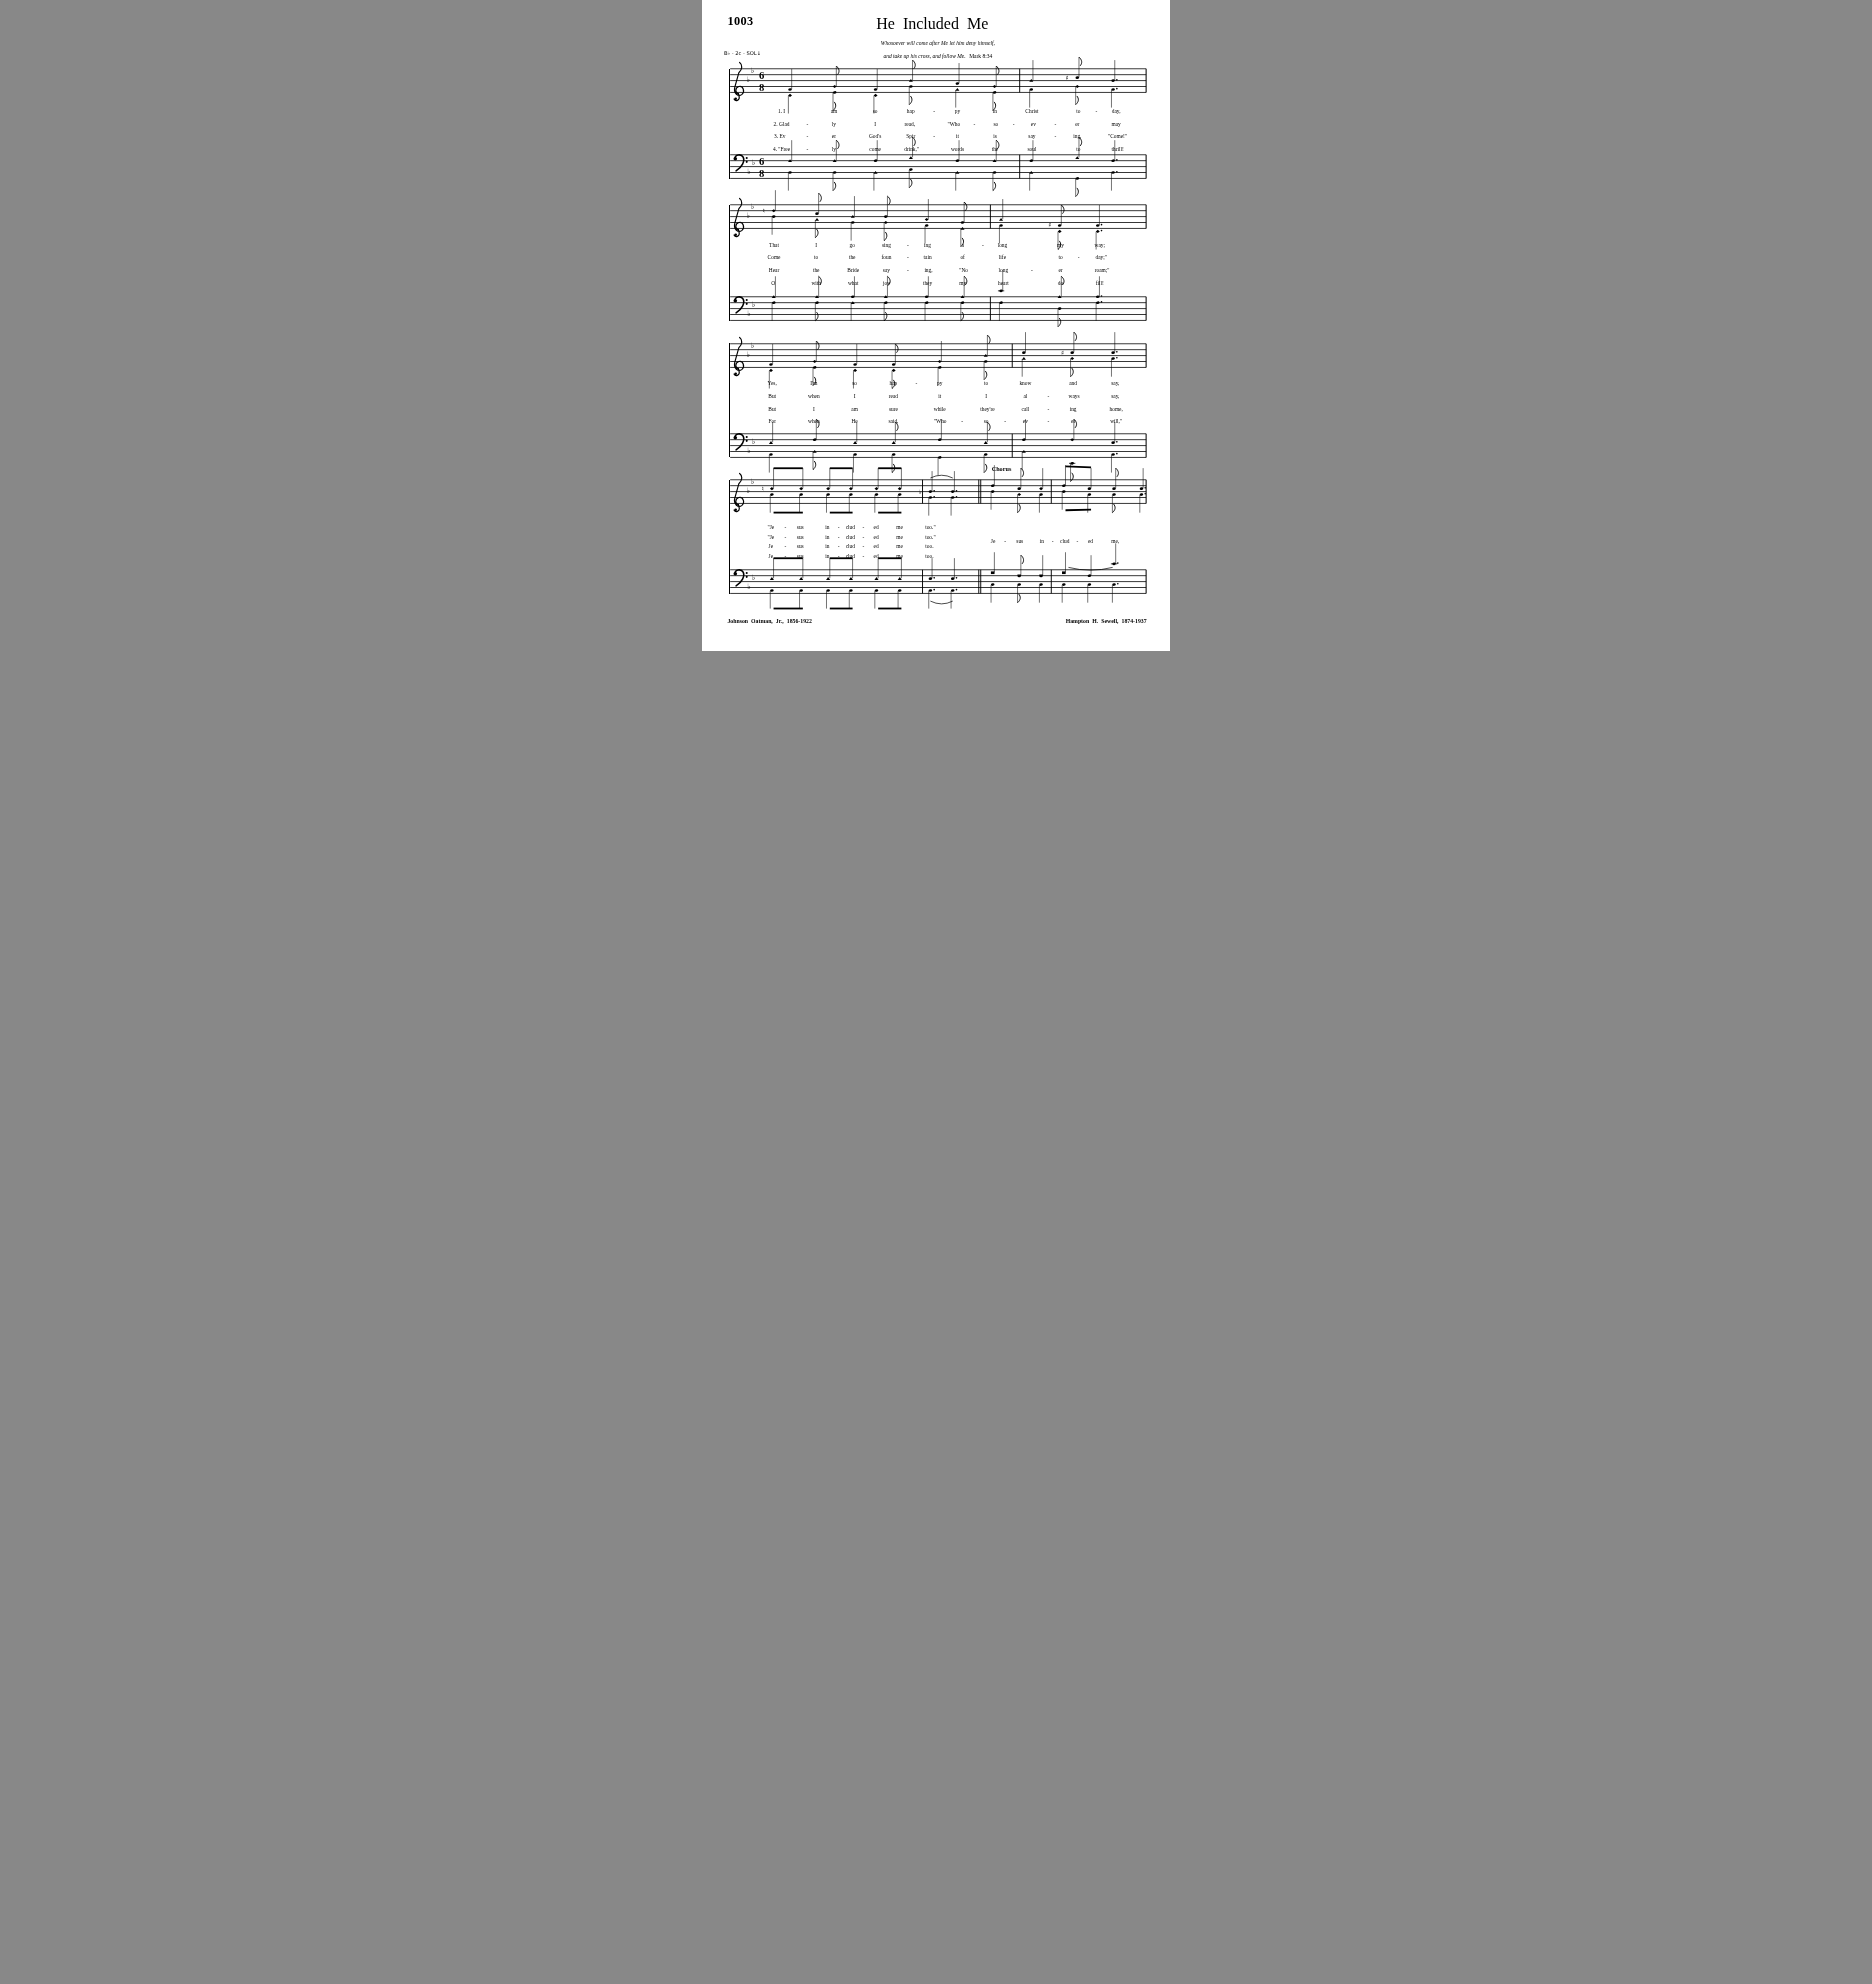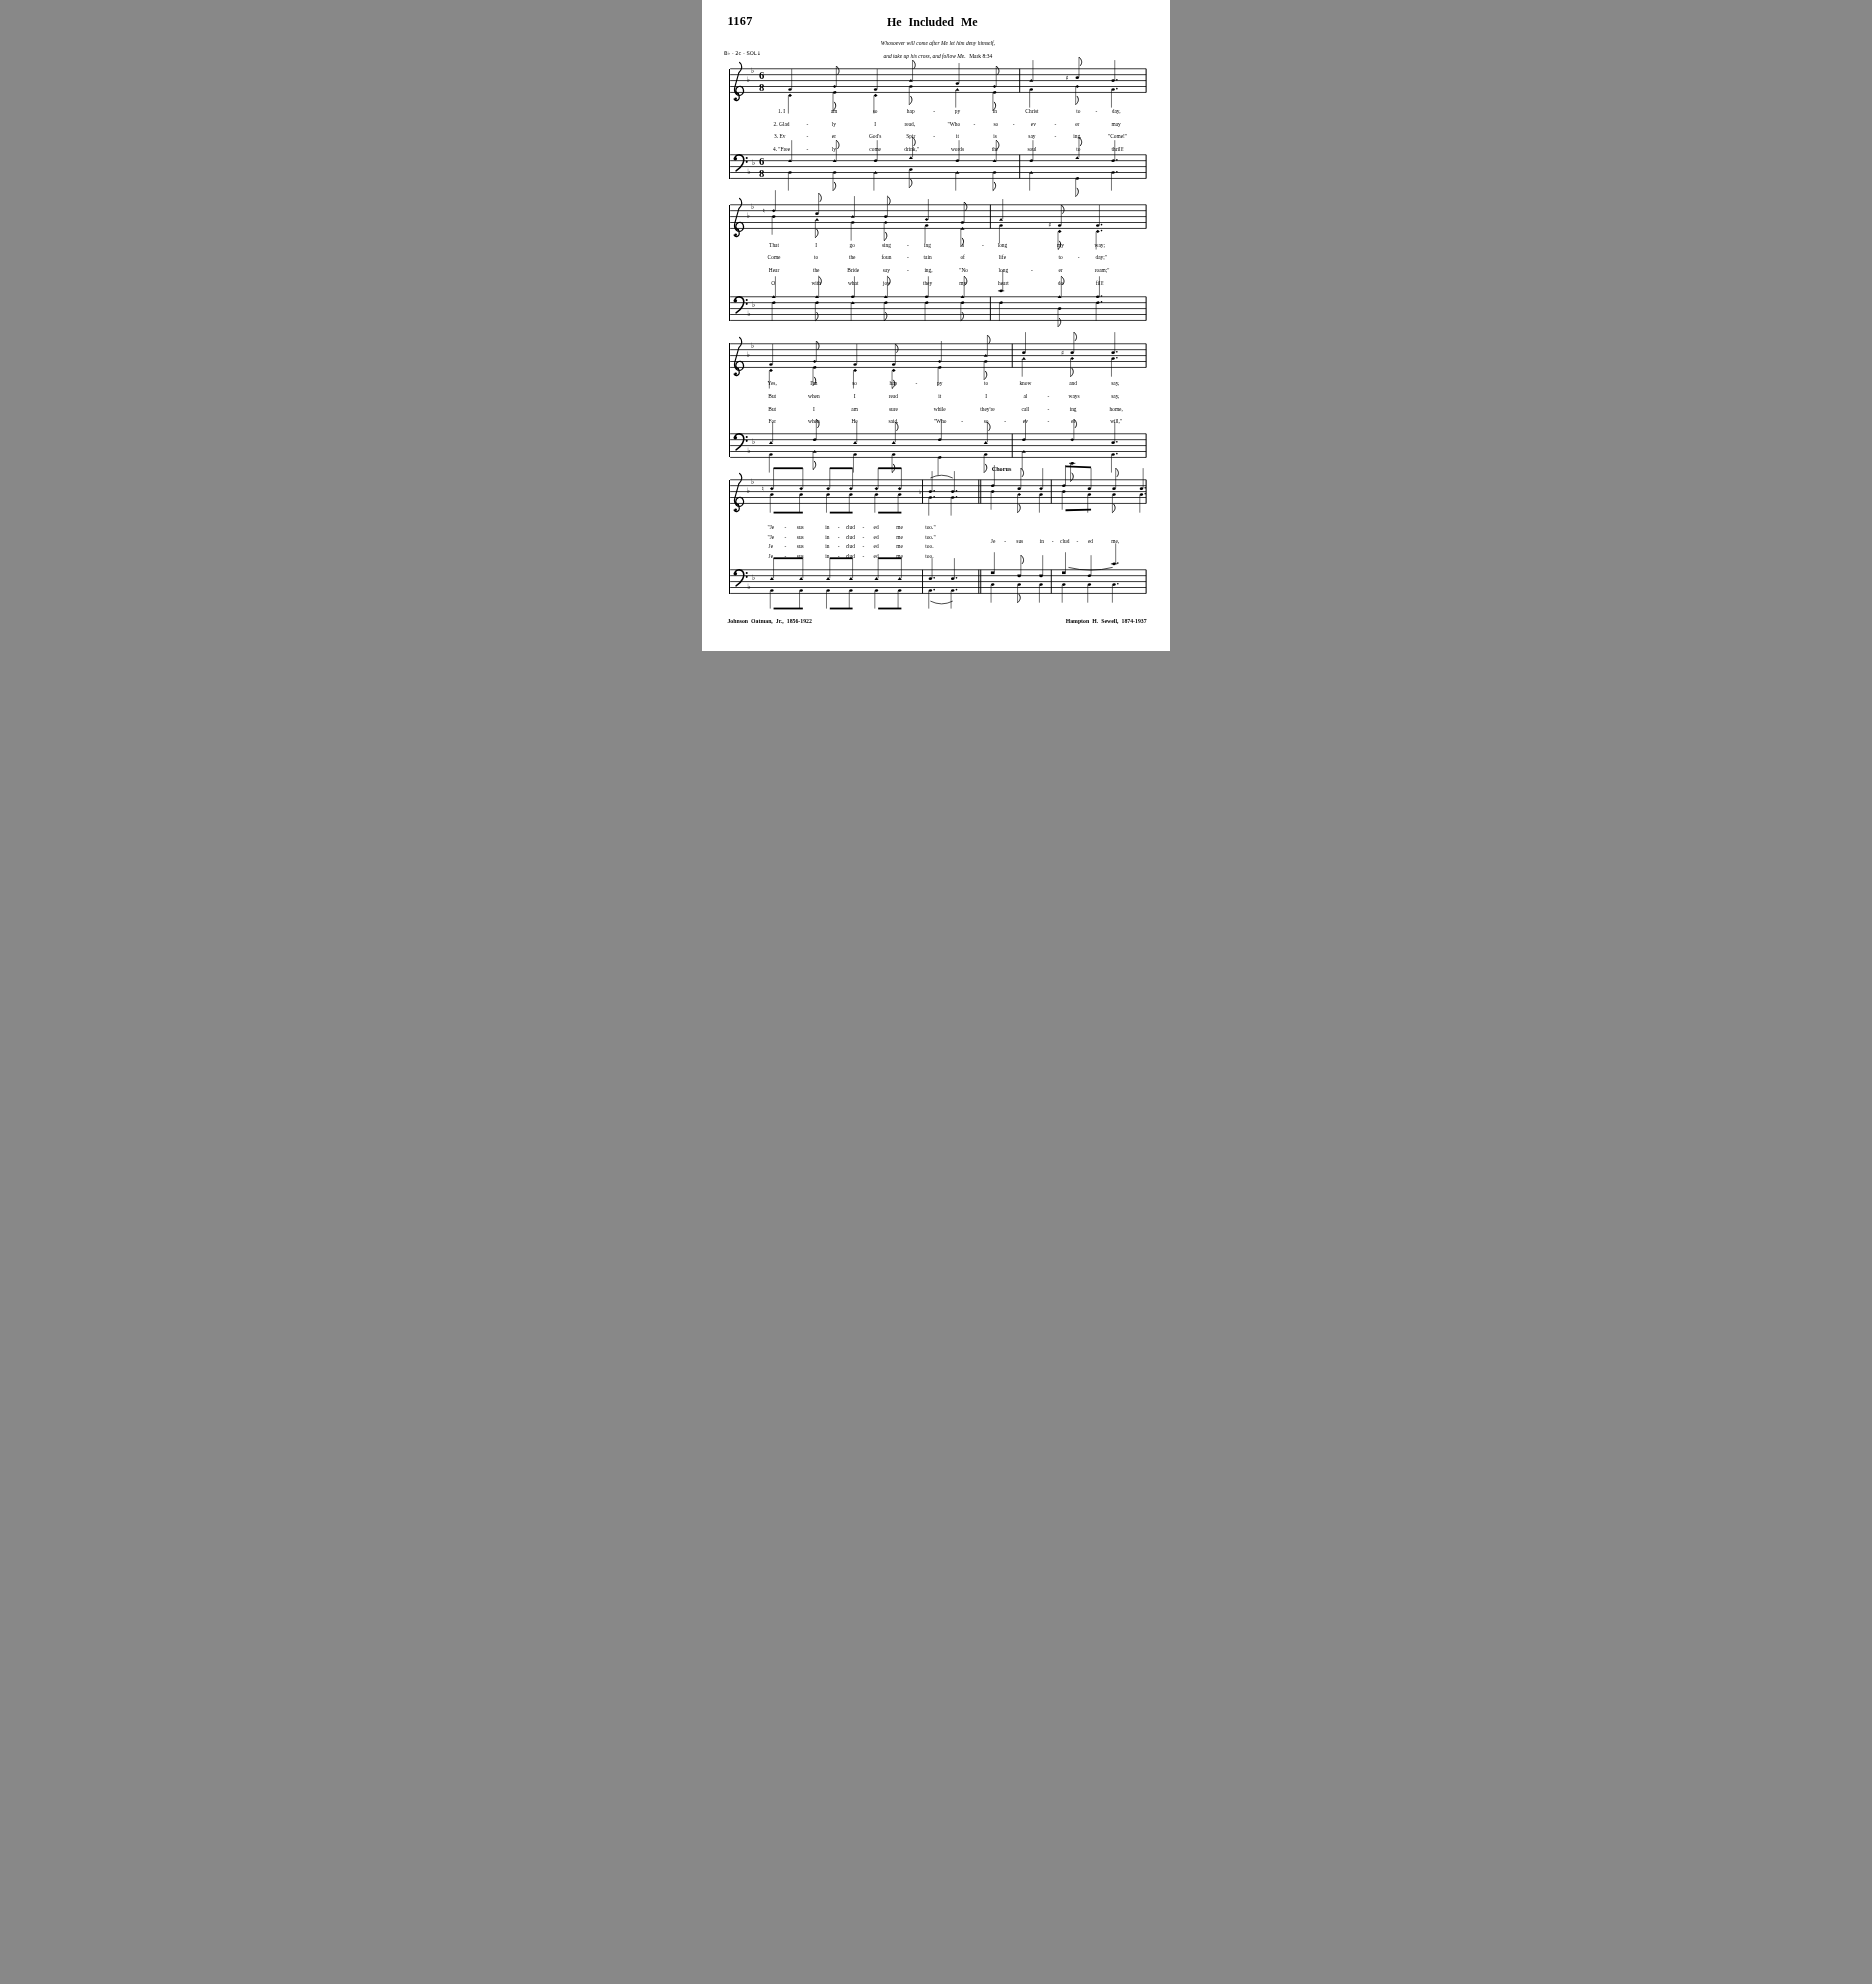--- a/index.html
+++ b/index.html
@@ -2,41 +2,41 @@
 <html style="font-size:6.4px"><head>
 <meta charset="utf-8">
 <style>
   html,body { margin:0; padding:0; background:#888; }
   .page {
     position:relative; width:468px; height:651px; margin:0 auto;
     background:#ffffff; color:#000; font-family:"Liberation Serif", serif;
     overflow:hidden;
   }
   .hymn-number { position:absolute; left:25.4px; top:14.3px; font-size:12.3px; font-weight:bold; letter-spacing:0.4px; }
-  .hymn-title  { position:absolute; left:49.2%; top:15px; transform:translateX(-50%); font-size:12px; font-weight:bold; word-spacing:4px; white-space:nowrap; }
+  .hymn-title  { position:absolute; left:49.2%; top:15px; transform:translateX(-50%); font-size:16px; font-weight:normal; word-spacing:4px; white-space:nowrap; }
   .scripture1  { position:absolute; left:50.4%; top:40px; transform:translateX(-50%); font-size:5.5px; font-style:italic; white-space:nowrap; }
   .scripture2  { position:absolute; left:50.4%; top:53px; transform:translateX(-50%); font-size:5.5px; white-space:nowrap; }
   .scripture2 .it { font-style:italic; }
   .scripture2 .ref { font-style:normal; margin-left:3.6px; }
   .key-line    { position:absolute; left:22px; top:50px; font-size:5.2px; font-family:"DejaVu Sans", sans-serif; white-space:nowrap; }
   .chorus-label{ position:absolute; left:64%; top:465px; transform:translateX(-50%); font-size:6.2px; font-weight:bold; }
   .footer-left { position:absolute; left:25.4px; top:618px; font-size:5.8px; font-weight:bold; word-spacing:1.6px; white-space:nowrap; }
   .footer-right{ position:absolute; right:23.4px; top:618px; font-size:5.8px; font-weight:bold; word-spacing:1.6px; white-space:nowrap; }
   .score svg   { position:absolute; left:0; overflow:visible; }
   .lyr-tok {
     position:absolute; transform:translateX(-50%);
     font-size:5.4px; white-space:pre; line-height:6.4px;
   }
   .sysline { position:absolute; width:1px; background:#000; }
 </style>
 </head>
 <body>
 
 <div class="page">
-  <div class="hymn-number">1167</div>
+  <div class="hymn-number">1003</div>
   <div class="hymn-title">He  Included  Me</div>
   <div class="scripture1">Whosoever will come after Me let him deny himself,</div>
   <div class="scripture2">
     <span class="it">and take up his cross, and follow Me.</span><span class="ref">Mark  8:34</span>
   </div>
   <div class="key-line">B♭ - 2c - SOL↓</div>
   <div class="chorus-label">Chorus</div>
   <div class="score" id="score">
       <svg width="468" height="69" viewBox="0 0 1179 175" style="top: 53px;">
         <line x1="67.4388" y1="40" x2="1122.4080000000001" y2="40" stroke="#000" stroke-width="2"></line>

